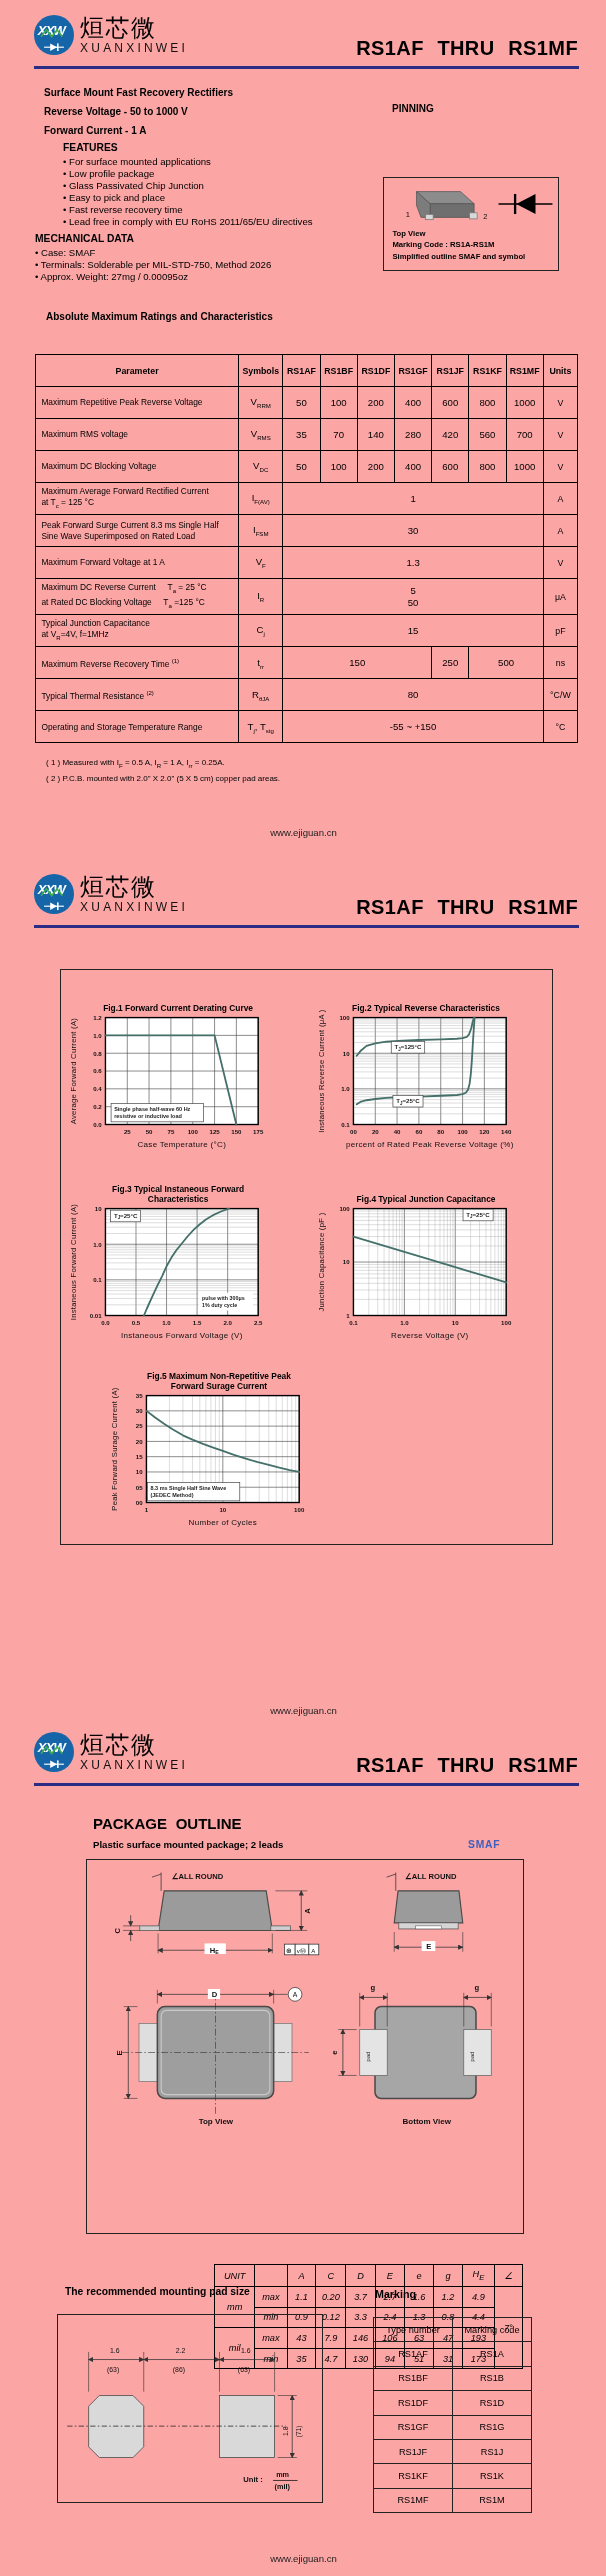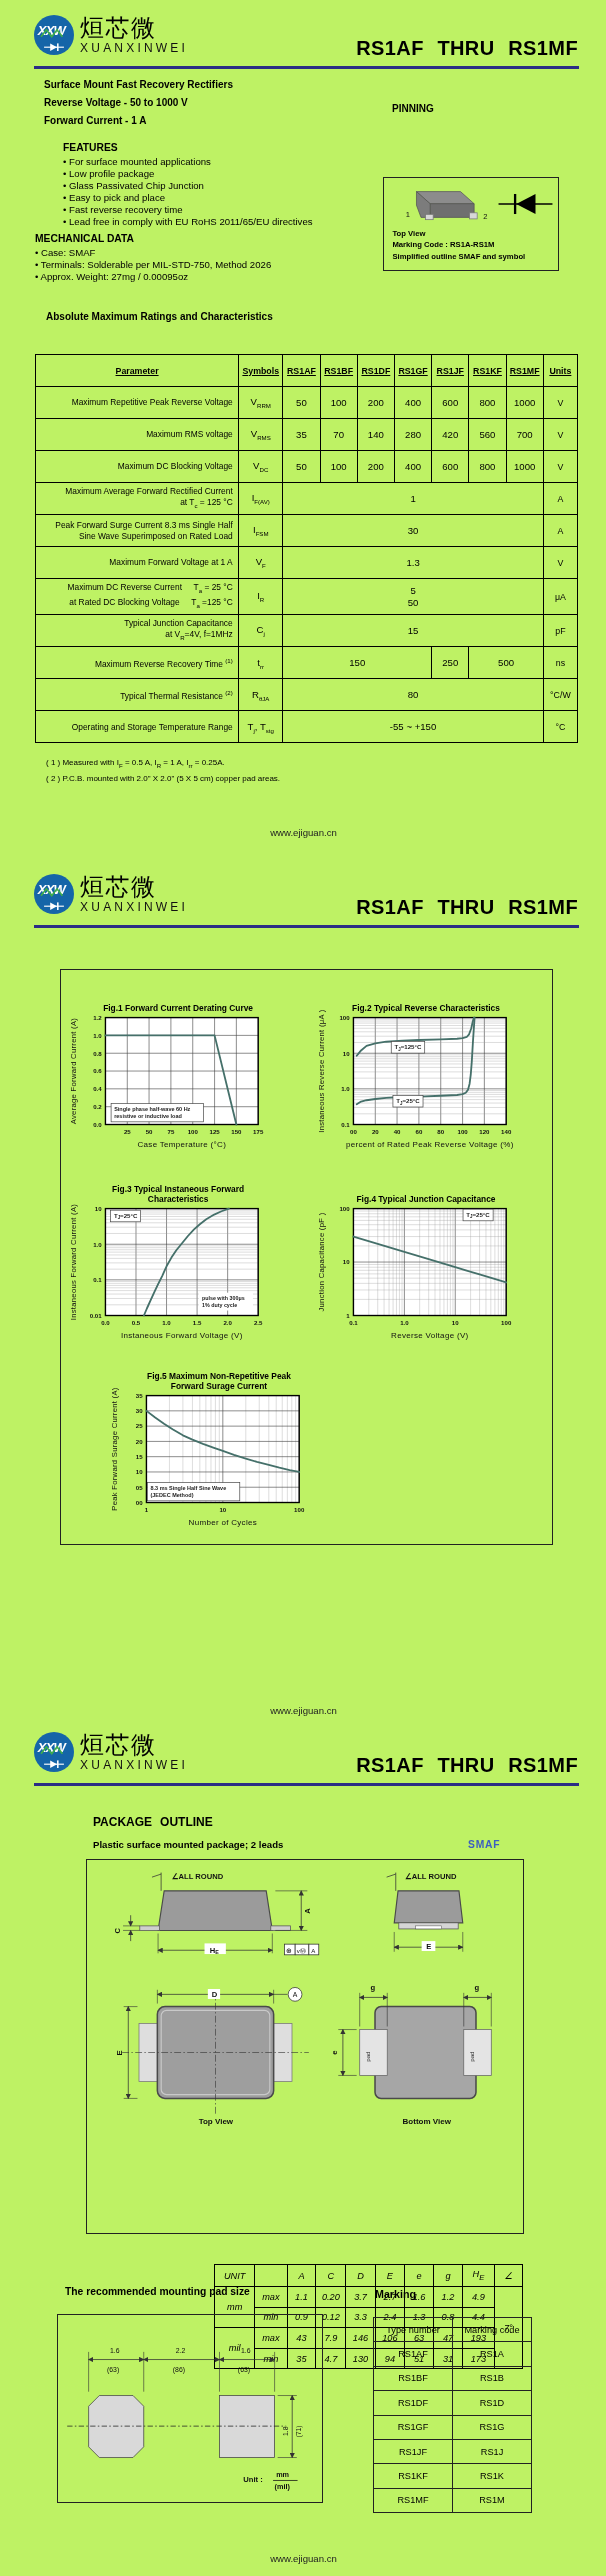--- a/index.html
+++ b/index.html
@@ -1,63 +1,63 @@
 <!DOCTYPE html>
 <html style="font-size:12.2px"><head>
 <meta charset="utf-8">
 <style>
   html,body{margin:0;padding:0;background:#fff;}
   .canvas{position:relative;width:607px;height:2576px;background:#fff;font-family:"Liberation Sans",sans-serif;color:#000;overflow:hidden;}
-  .page{position:absolute;left:0;width:607px;height:859px;background:#bef264;overflow:hidden;}
+  .page{position:absolute;left:0;width:607px;height:859px;background:#fca5a5;overflow:hidden;}
   
   .hdr-rule{position:absolute;left:34px;width:545px;top:66px;height:3.1px;background:#2b2d85;}
   .logo{position:absolute;left:34px;top:15.3px;display:flex;align-items:flex-start;}
   .logo-circle{position:relative;width:40px;height:40px;border-radius:50%;background:#1565a8;flex:0 0 auto;}
   .logo-xxw{position:absolute;top:7.7px;left:3.8px;color:#fff;font-weight:bold;font-style:italic;font-size:13px;letter-spacing:-0.8px;}
   .logo-zig{position:absolute;left:3.8px;top:10.7px;}
   .logo-diode{position:absolute;left:10px;bottom:3.8px;}
   .logo-names{margin-left:6.1px;}
   .brand-cn{font-size:24px;font-weight:normal;letter-spacing:1.5px;line-height:26px;}
   .brand-en{font-size:12px;letter-spacing:3.2px;color:#111;margin-top:0;}
   .doc-title{position:absolute;right:29px;top:37px;font-size:20px;font-weight:bold;letter-spacing:0.4px;word-spacing:7.7px;}
   .page-footer{position:absolute;left:0;width:100%;text-align:center;font-size:9.6px;color:#222;}
   
   .p1-sub{position:absolute;left:44px;top:79px;font-size:10px;font-weight:bold;}
-  .p1-sub div{margin-bottom:6.9px;}
+  .p1-sub div{margin-bottom:6.9px;margin-top:8px;}
   .blk-head{font-size:10.3px;font-weight:bold;margin-bottom:3.1px;}
   .features{position:absolute;left:35px;top:142px;font-size:9.6px;margin-left:28px;}
   .mech{position:absolute;left:35px;top:233px;font-size:9.6px;}
   .bullets div{line-height:12px;}
   .pin-head{position:absolute;left:392px;top:103px;font-size:10px;font-weight:bold;}
   .simple-table table{border-collapse:collapse;border:1.5px solid #000;}
   .simple-table td{border:0.8px solid #000;text-align:center;font-size:9.2px;}
   #pinning-table{position:absolute;left:383px;top:116px;}
   #pinning-table td{height:18.4px;}
   #pinning-table tr.head td{border-bottom:1.5px solid #000;}
   .pkg-box{position:absolute;left:383px;top:177px;width:174px;height:92px;border:1.1px solid #222;}
   .pkg-box .cap{position:absolute;left:8.4px;font-size:7.7px;font-weight:bold;}
   .amr-head{position:absolute;left:46px;top:311px;font-size:10px;font-weight:bold;}
   .amr-intro{position:absolute;left:46px;top:327px;font-size:9.2px;line-height:13px;}
   #ratings-table{position:absolute;left:35px;top:354px;}
   .rt{border-collapse:collapse;width:543px;table-layout:fixed;border:1.5px solid #000;}
   .rt th,.rt td{border:0.8px solid #000;}
-  .rt th{font-size:8.8px;height:26px;padding:0 0.8px;text-decoration:underline;}
+  .rt th{font-size:8.8px;height:26px;padding:0 0.8px;}
   .rt tr{height:32px;}
-  .rt td.param{font-size:8.4px;text-align:right;padding:3.1px 5.4px;line-height:10.7px;}
+  .rt td.param{font-size:8.4px;text-align:left;padding:3.1px 5.4px;line-height:10.7px;}
   .rt td.sym,.rt td.val{font-size:9.6px;text-align:center;}
   .rt td.unit{font-size:8.8px;text-align:center;}
   .rt sub,.rt sup,.fn sub{font-size:6.1px;}
   .fn{position:absolute;left:46px;top:756px;font-size:8px;line-height:13.8px;}
   
   .fig-box{position:absolute;left:60px;top:110px;width:491px;height:574px;border:1.5px solid #222;}
   .chart{position:absolute;width:222px;}
   .chart-title{height:23px;display:flex;flex-direction:column;justify-content:flex-end;text-align:center;font-weight:bold;font-size:8.4px;line-height:10px;}
   .chart svg{overflow:visible;display:block;}
   
-  .p3-head{position:absolute;left:93px;top:98px;font-size:12px;font-weight:bold;word-spacing:4.6px;}
+  .p3-head{position:absolute;left:93px;top:98px;font-size:15px;font-weight:bold;word-spacing:4.6px;}
   .p3-sub{position:absolute;left:93px;top:122px;font-size:9.6px;font-weight:bold;}
   .p3-smaf{position:absolute;left:468px;top:122px;font-size:10.3px;font-weight:bold;color:#3c5fc0;letter-spacing:0.8px;}
   .outline-box{position:absolute;left:86px;top:142px;width:436px;height:373px;border:1.5px solid #222;}
   .oview{position:absolute;}
   .dimlbl{font-size:10px;font-weight:bold;fill:#111;}
   .viewcap{font-size:10.5px;font-weight:bold;fill:#111;}
   #dim-table{position:absolute;left:127px;top:404px;}
   #dim-table td{height:17.6px;font-size:9.2px;font-style:italic;}
   #dim-table tr.head td{height:19px;}
   .pad-head{position:absolute;left:65px;top:569px;font-size:10.3px;font-weight:bold;}

